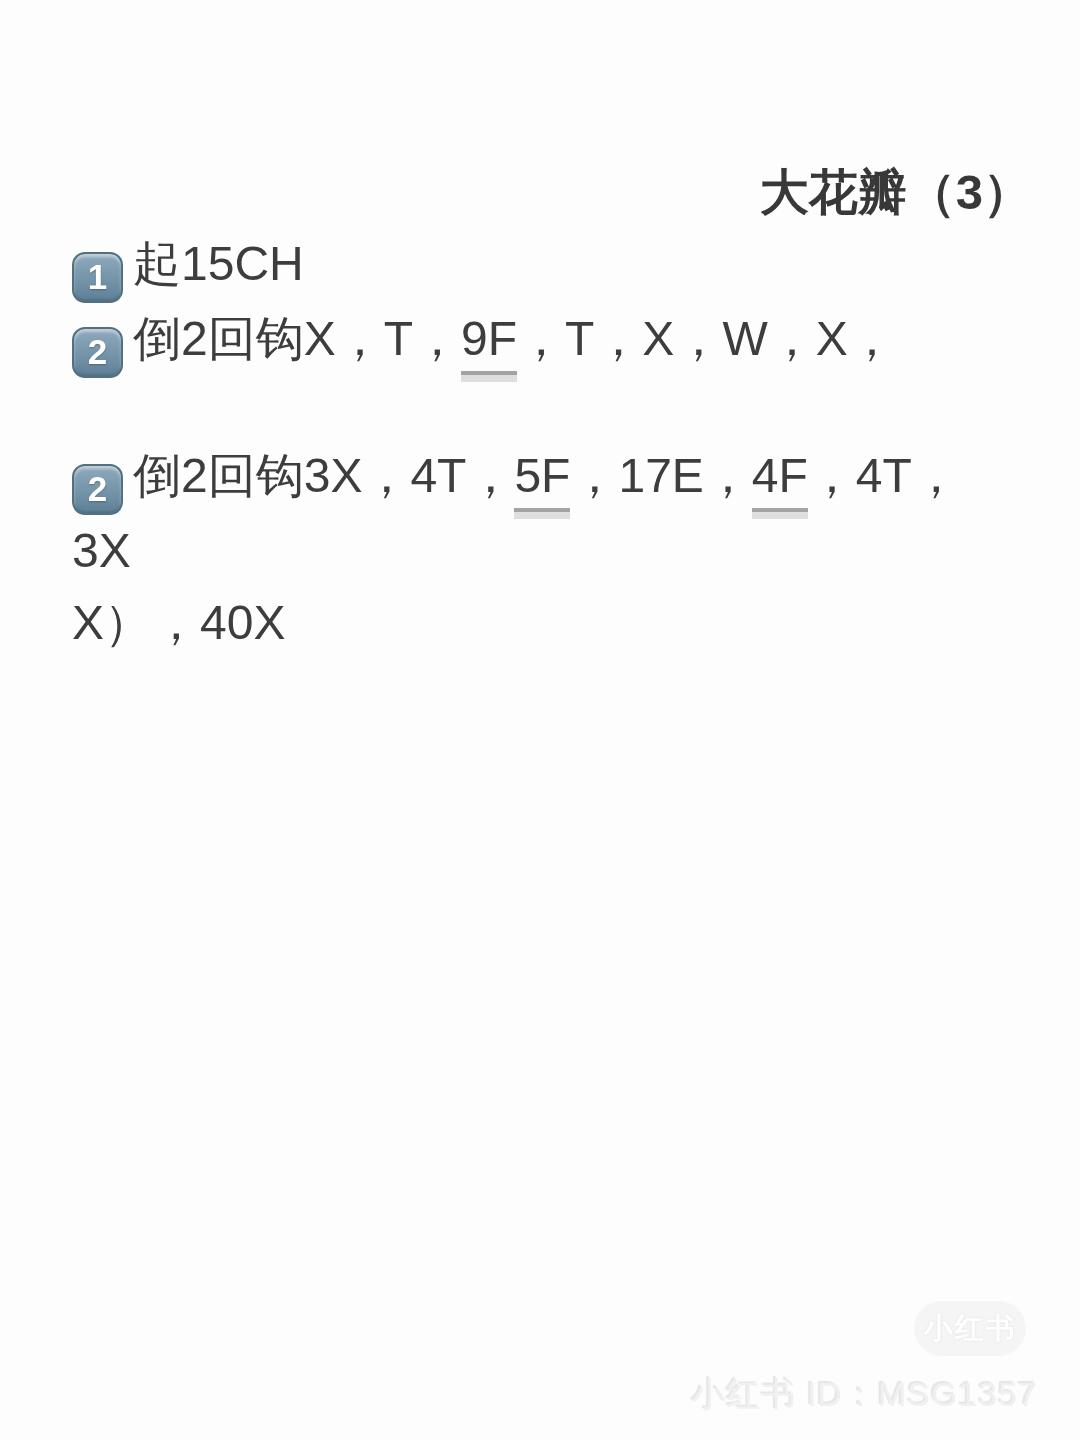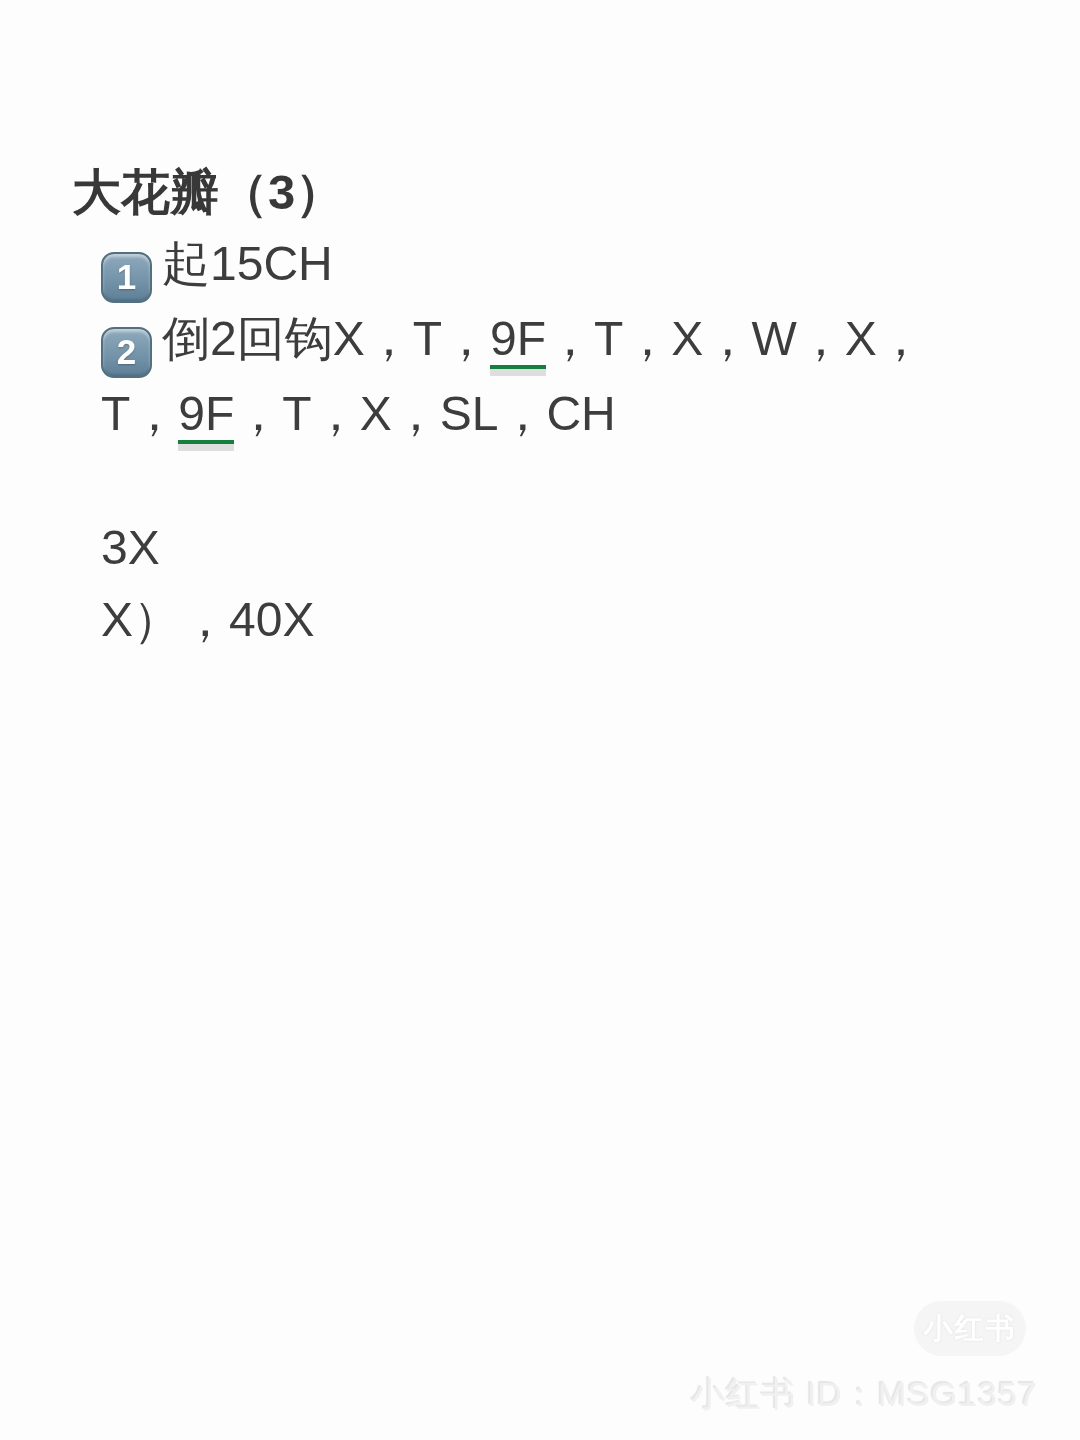--- a/index.html
+++ b/index.html
@@ -18,26 +18,26 @@
     left: 72px;
     top: 156px;
     width: 960px;
   }
   .section-title {
     font-size: 49px;
     font-weight: 700;
     line-height: 72px;
     white-space: nowrap;
     color: #383838;
+    text-align: right;
   }
   .line {
     font-size: 48px;
     line-height: 72px;
     white-space: nowrap;
-    margin-left: 29px;
   }
   .section + .section {
     margin-top: 62px;
   }
   .badge {
     display: inline-block;
     width: 51px;
     height: 51px;
     box-sizing: border-box;
     border-radius: 13px;
@@ -47,23 +47,23 @@
     color: var(--badge-number, #ffffff);
     font-size: 35px;
     font-weight: 700;
     text-align: center;
     line-height: 46px;
     vertical-align: -9px;
     margin-right: 10px;
     text-shadow: 0 1px 2px rgba(0,0,0,0.25);
   }
   .u {
-    border-bottom: 4px solid #15803d;
+    border-bottom: 4px solid #a3a3a3;
     box-shadow: 0 7px 0 rgba(0,0,0,0.12);
-    padding-bottom: 0px;
+    padding-bottom: 6px;
   }
   .wm-pill {
     position: absolute;
     left: 913px;
     top: 1300px;
     width: 114px;
     height: 57px;
     border-radius: 29px;
     background: #f5f5f5;
     box-shadow: inset 0 0 0 1px rgba(255,255,255,0.9);
@@ -96,29 +96,29 @@
     <div class="section-title">大花瓣（3）</div>
 
     <div class="line">
       <span class="badge">1</span><span>起15CH</span>
     </div>
 
     <div class="line">
       <span class="badge">2</span><span>倒2回钩X，T，</span><span class="u">9F</span><span>，T，X，W，X，</span>
     </div>
 
-    <div class="line">
-      <span>T，</span><span class="u">9F</span><span>，T，X，SL，CH</span>
-    </div>
 
   </div>
 
   <div class="section">
 
 
+    <div class="line">
+      <span class="badge">2</span><span>倒2回钩3X，4T，</span><span class="u">5F</span><span>，17E，</span><span class="u">4F</span><span>，4T，</span>
+    </div>
 
 
     <div class="line">
       <span>3X</span>
     </div>
 
 
     <div class="line">
       <span>X），40X</span>
     </div>

